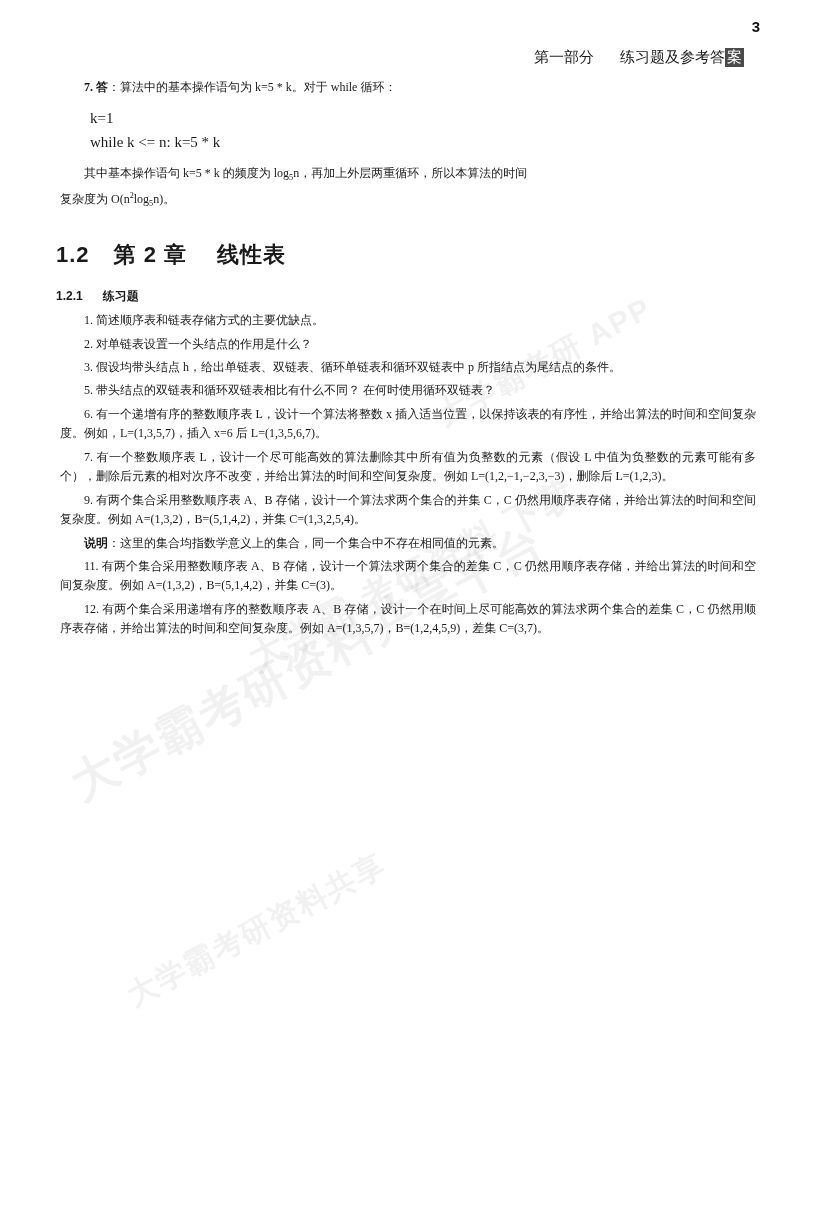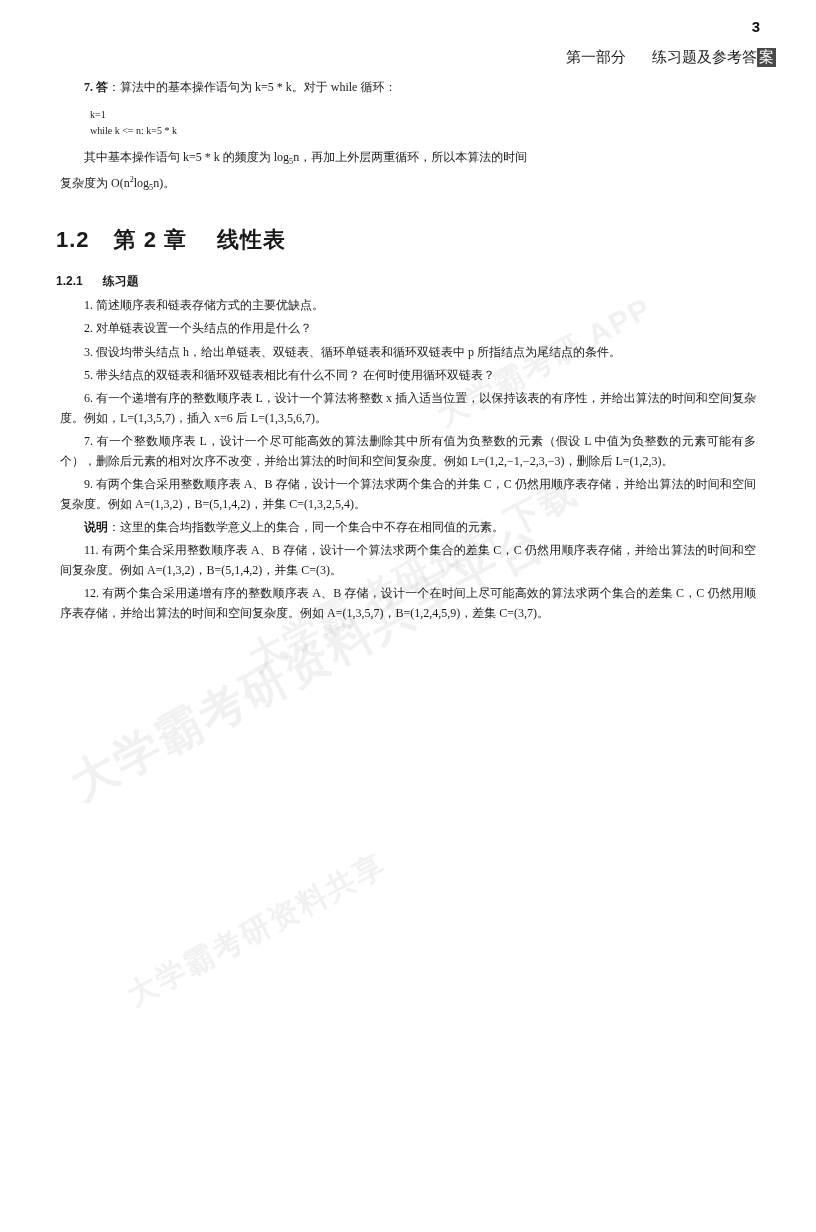--- a/index.html
+++ b/index.html
@@ -63,21 +63,21 @@
     top: 18px;
     font-family: "Liberation Sans", sans-serif;
     font-size: 15px;
     font-weight: bold;
     color: #111;
   }
   .header-line {
     position: absolute;
     top: 48px;
     left: 56px;
-    right: 40px;
+    right: 72px;
     text-align: right;
     font-family: "Liberation Sans", sans-serif;
     font-size: 15px;
     color: #1a1a1a;
   }
   .header-line .sec {
     margin-right: 26px;
   }
   .header-mark {
     display: inline-block;
@@ -94,21 +94,21 @@
     text-align: justify;
   }
   .para {
     text-indent: 2em;
     margin-bottom: 2px;
   }
   .para-noindent {
     text-indent: 0;
   }
   .code-block {
-    font-size: 10px;
+    font-size: 15px;
     line-height: 1.55;
     margin: 10px 0 10px 0;
     padding-left: 34px;
     font-family: "Liberation Serif", serif;
   }
   .b { font-weight: bold; }
 
   h2.chapter {
     font-family: "Liberation Sans", sans-serif;
     font-size: 22px;

